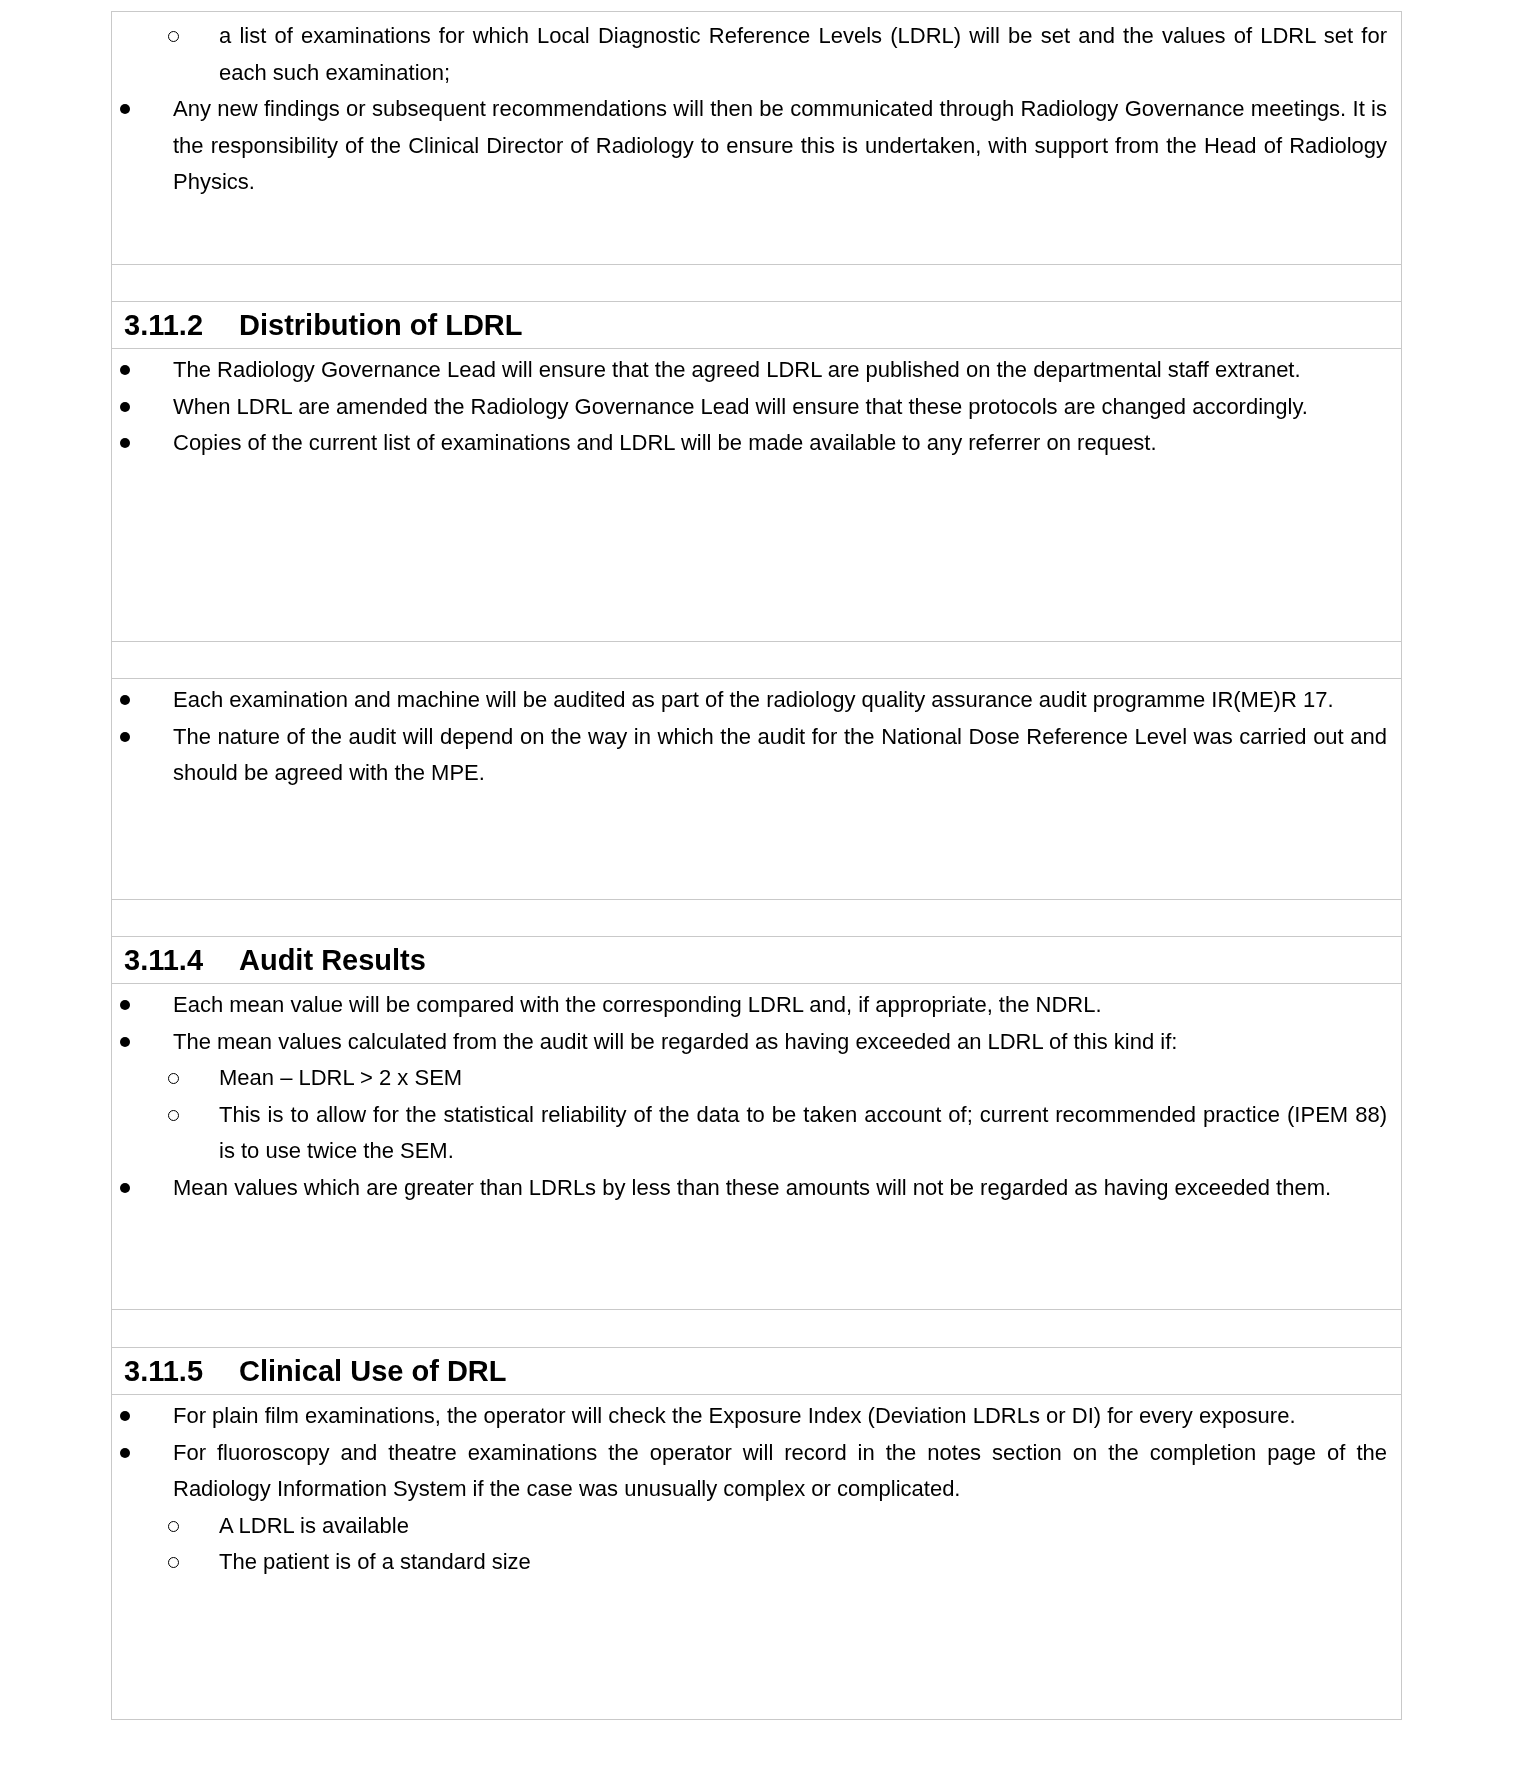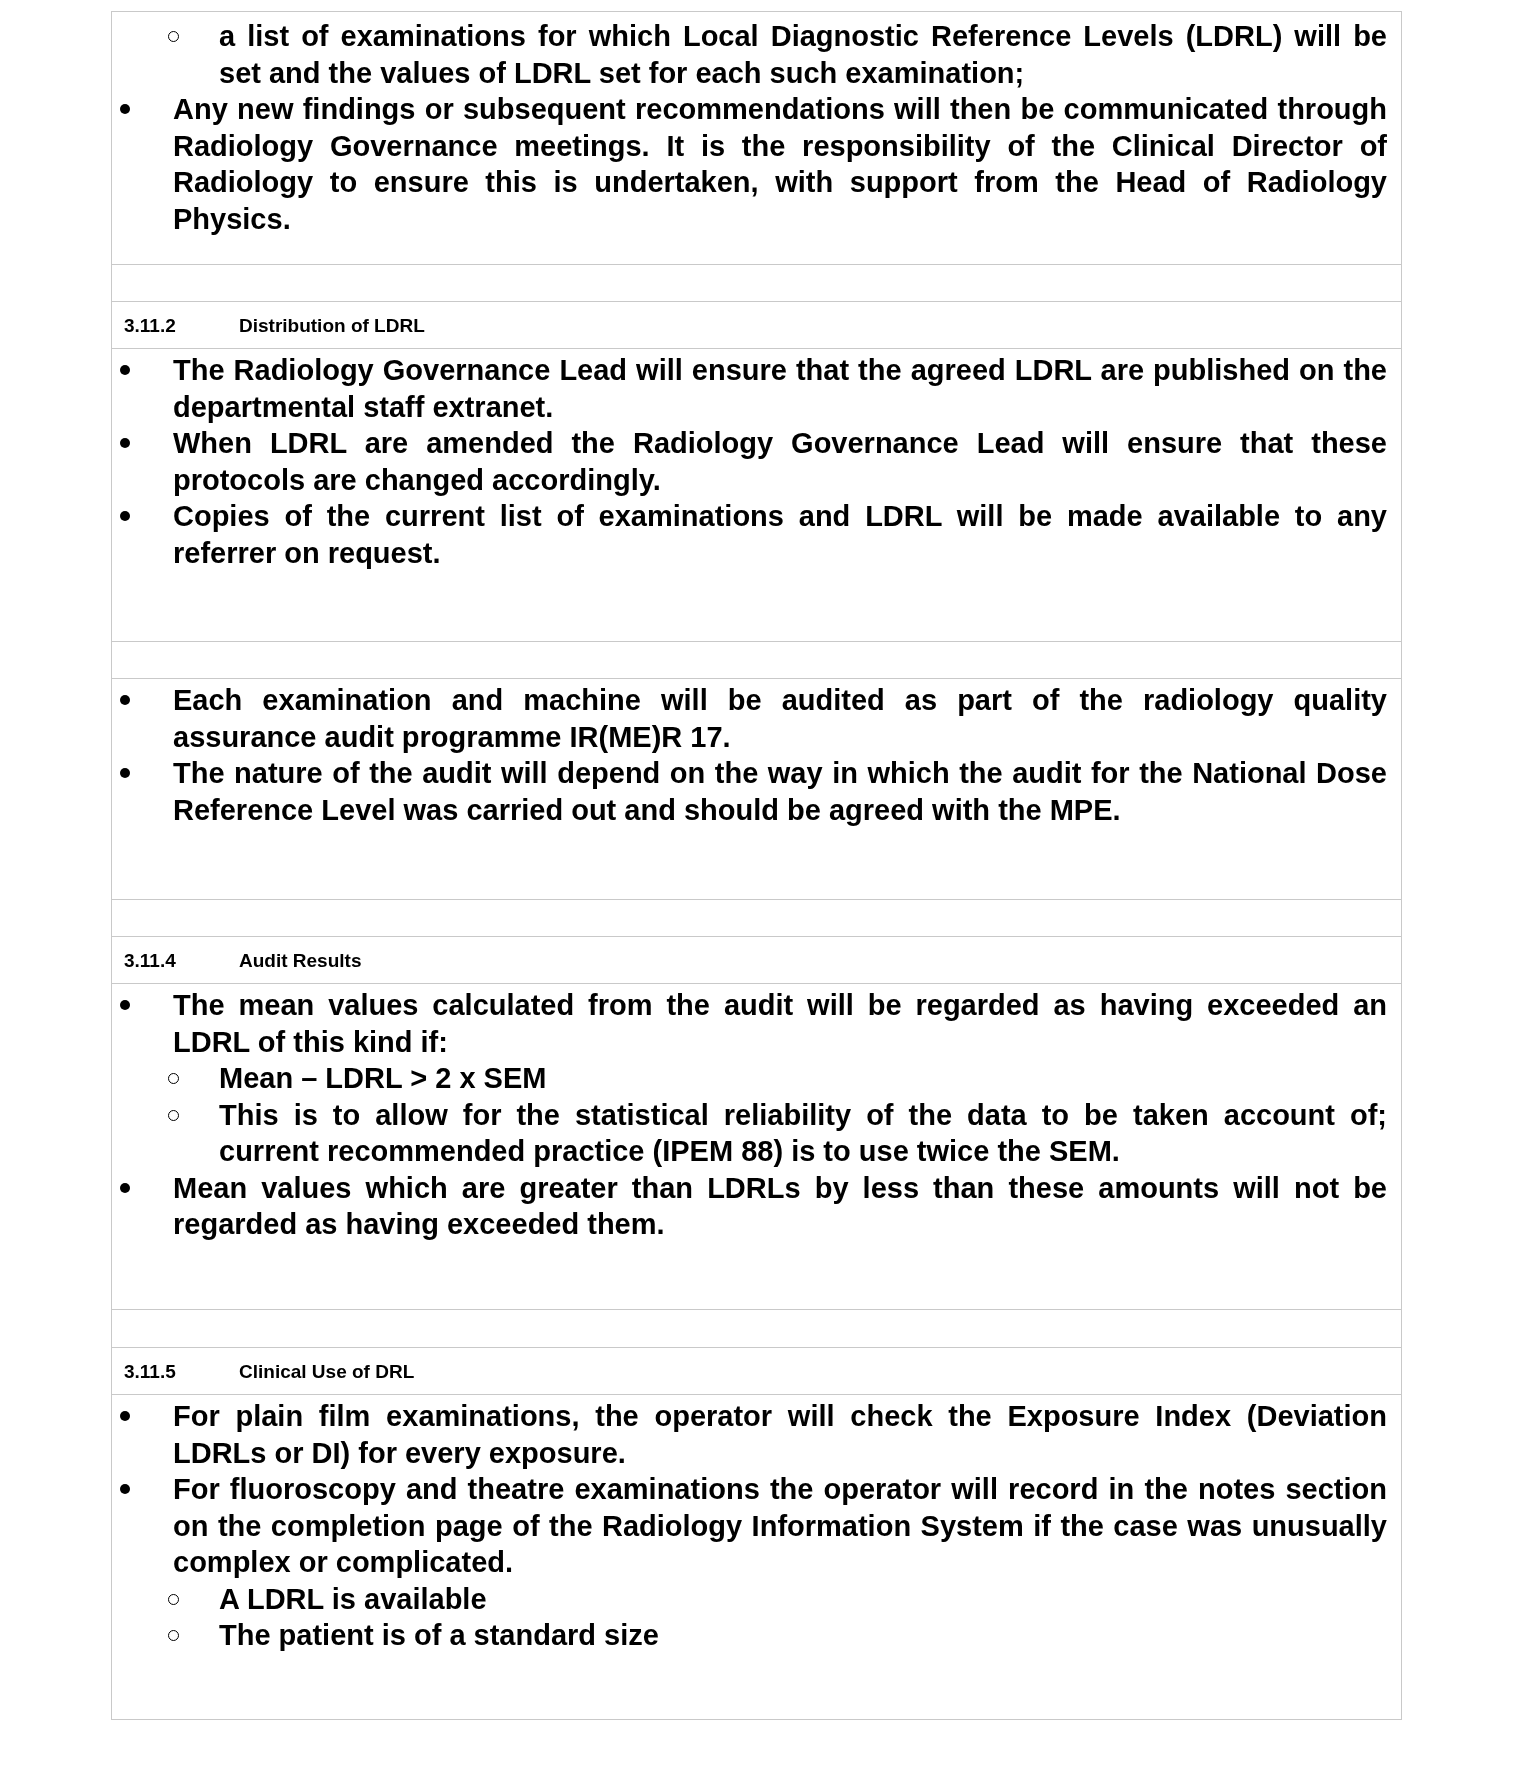--- a/index.html
+++ b/index.html
@@ -3,26 +3,26 @@
 <meta charset="utf-8">
 <style>
   html, body { margin: 0; padding: 0; background: #ffffff; }
   body { width: 1514px; height: 1788px; position: relative; overflow: hidden;
          font-family: "Liberation Sans", sans-serif; color: #000; }
   .doc-table { position: absolute; left: 111px; top: 11px; width: 1291px;
                border: 1.5px solid #c9c9c9; box-sizing: border-box; }
   .row { position: relative; box-sizing: border-box; border-top: 1.5px solid #c9c9c9; }
   .row.first { border-top: none; }
   .spacer { height: 37px; }
-  .heading { height: 47px; font-weight: bold; font-size: 19px; line-height: 47px;
+  .heading { height: 47px; font-weight: bold; font-size: 29px; line-height: 47px;
              padding-left: 12px; white-space: nowrap; }
   .heading .num { display: inline-block; width: 115px; }
   .body { padding: 3px 14px 0 0; }
-  .item { position: relative; font-size: 29px; line-height: 36.5px;
-          text-align: justify; text-align-last: left; font-weight: bold; }
+  .item { position: relative; font-size: 22px; line-height: 36.5px;
+          text-align: justify; text-align-last: left; }
   .item.l1 { padding-left: 61px; }
   .item.l2 { padding-left: 107px; }
   .bullet { position: absolute; top: 0; font-size: 29px; line-height: 36.5px; }
   .item.l1 .bullet { left: 8px; }
   .item.l2 .bullet { left: 56px; font-size: 24px; }
   .dot { display: inline-block; width: 10px; height: 10px; border-radius: 50%;
          background: #000; vertical-align: middle; margin-top: -4px; }
   .circle { display: inline-block; width: 11px; height: 11px; border-radius: 50%;
             border: 1.8px solid #000; box-sizing: border-box; vertical-align: middle; margin-top: -2px; }
 </style>
@@ -73,20 +73,24 @@
     </div>
   </div>
   <div class="row spacer"></div>
 
   <div class="row heading">
     <span class="num">3.11.4</span><span>Audit Results</span>
   </div>
   <div class="row body" style="height:326px;">
     <div class="item l1">
       <span class="bullet"><span class="dot"></span></span>
+      <span>Each mean value will be compared with the corresponding LDRL and, if appropriate, the NDRL.</span>
+    </div>
+    <div class="item l1">
+      <span class="bullet"><span class="dot"></span></span>
       <span>The mean values calculated from the audit will be regarded as having exceeded an LDRL of this kind if:</span>
     </div>
     <div class="item l2">
       <span class="bullet"><span class="circle"></span></span>
       <span>Mean – LDRL &gt; 2 x SEM</span>
     </div>
     <div class="item l2">
       <span class="bullet"><span class="circle"></span></span>
       <span>This is to allow for the statistical reliability of the data to be taken account of; current recommended practice (IPEM 88) is to use twice the SEM.</span>
     </div>

